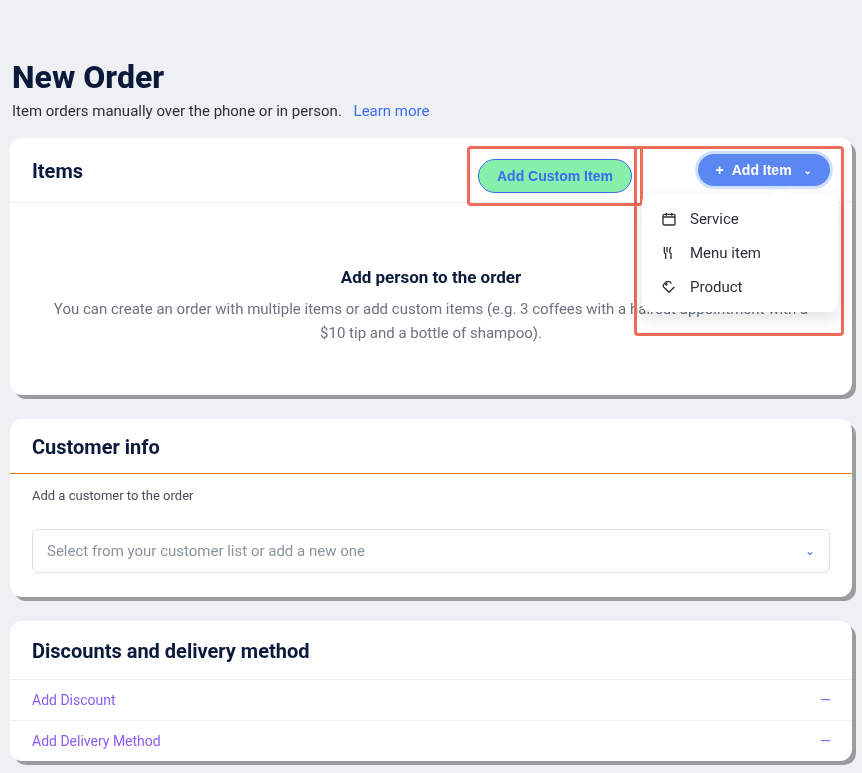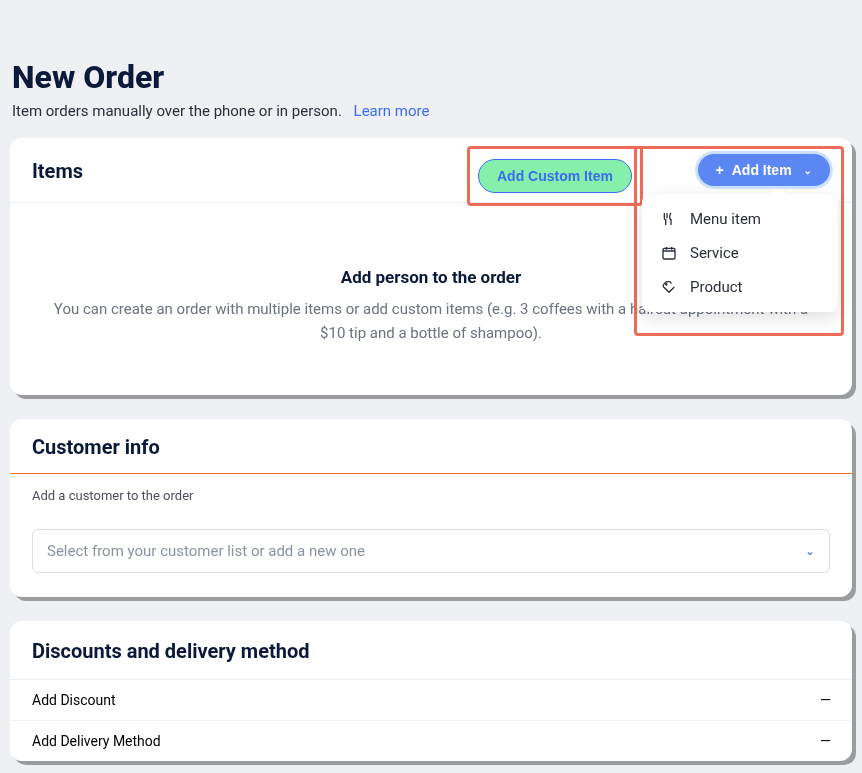--- a/index.html
+++ b/index.html
@@ -175,21 +175,21 @@
       padding: 18px 22px 16px 22px;
       border-bottom: 1px solid #edf0f3;
     }
     .disc-header h2 { font-size: 20px; font-weight: 700; }
     .row-line {
       display: flex;
       justify-content: space-between;
       align-items: center;
       padding: 12px 22px;
       border-bottom: 1px solid #f2f4f7;
-      color: #000000;
+      color: #8b5cf6;
       font-size: 14px;
       cursor: pointer;
     }
     .row-line:last-child { border-bottom: none; }
     .dash { letter-spacing: -1px; }
 
     .card.items { position: relative; }
     .btn-wrap-add { position: relative; display: inline-block; }
   </style>
 </head>
@@ -227,34 +227,34 @@
           <span>Add Item</span>
           <span class="chev">⌄</span>
         </button>
       </span>
     </div>
 
     <div class="dropdown">
       <div class="dropdown-item">
         <span class="icn">
           <svg width="16" height="16" viewBox="0 0 24 24" fill="none" stroke="currentColor" stroke-width="2">
+              <rect x="3" y="5" width="18" height="16" rx="2"></rect>
+              <path d="M3 9h18M8 3v4M16 3v4"></path>
+            </svg>
+        </span>
+        <span>Service</span>
+      </div>
+      <div class="dropdown-item">
+        <span class="icn">
+          <svg width="16" height="16" viewBox="0 0 24 24" fill="none" stroke="currentColor" stroke-width="2">
               <path d="M5 3v8a2 2 0 0 0 2 2v8M9 3v8"></path>
               <path d="M15 3c0 0-2 2-2 6s2 4 2 4v8"></path>
             </svg>
         </span>
         <span>Menu item</span>
-      </div>
-      <div class="dropdown-item">
-        <span class="icn">
-          <svg width="16" height="16" viewBox="0 0 24 24" fill="none" stroke="currentColor" stroke-width="2">
-              <rect x="3" y="5" width="18" height="16" rx="2"></rect>
-              <path d="M3 9h18M8 3v4M16 3v4"></path>
-            </svg>
-        </span>
-        <span>Service</span>
       </div>
       <div class="dropdown-item">
         <span class="icn">
           <svg width="16" height="16" viewBox="0 0 24 24" fill="none" stroke="currentColor" stroke-width="2">
               <path d="M20 12l-8 8-8-8a3 3 0 0 1 0-4l4-4h4a3 3 0 0 1 3 3"></path>
               <circle cx="8" cy="8" r="1"></circle>
             </svg>
         </span>
         <span>Product</span>
       </div>

